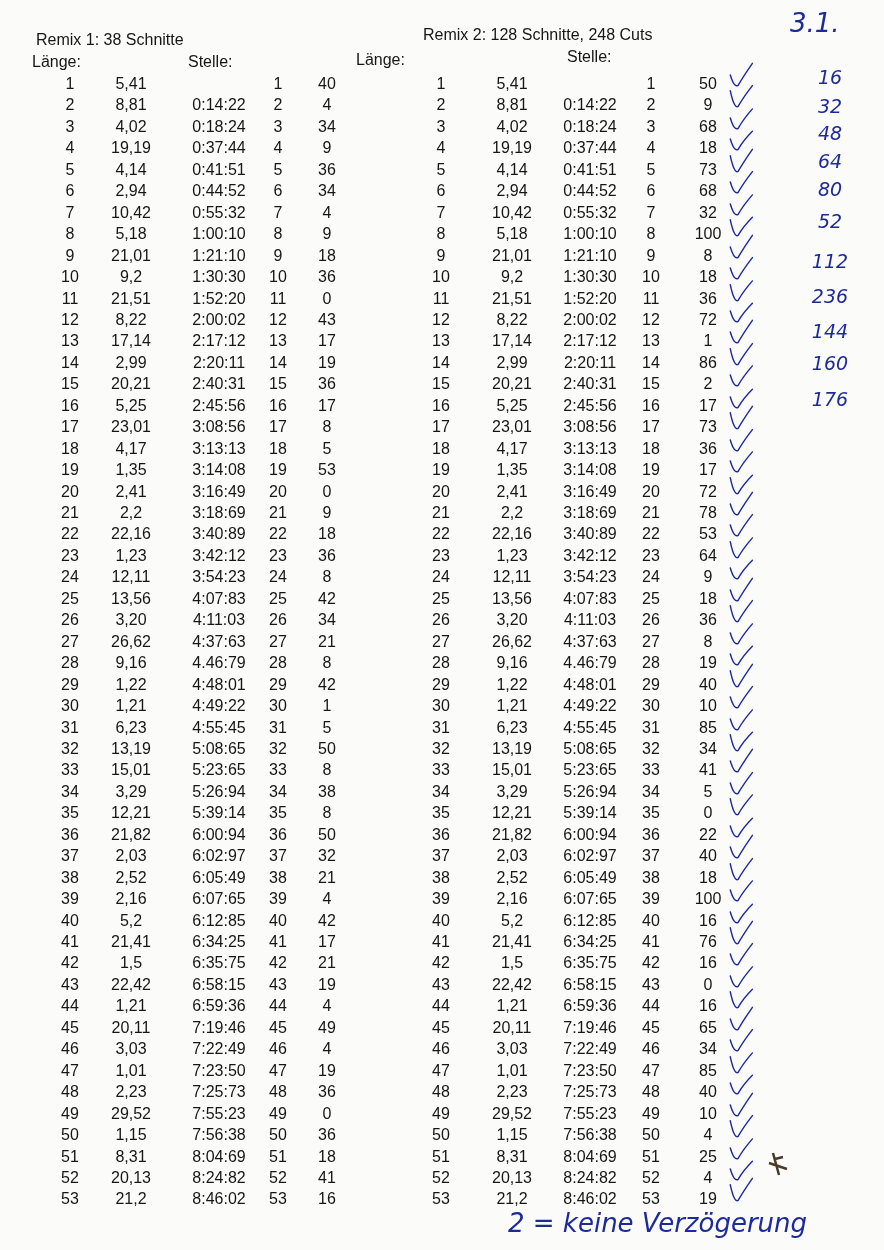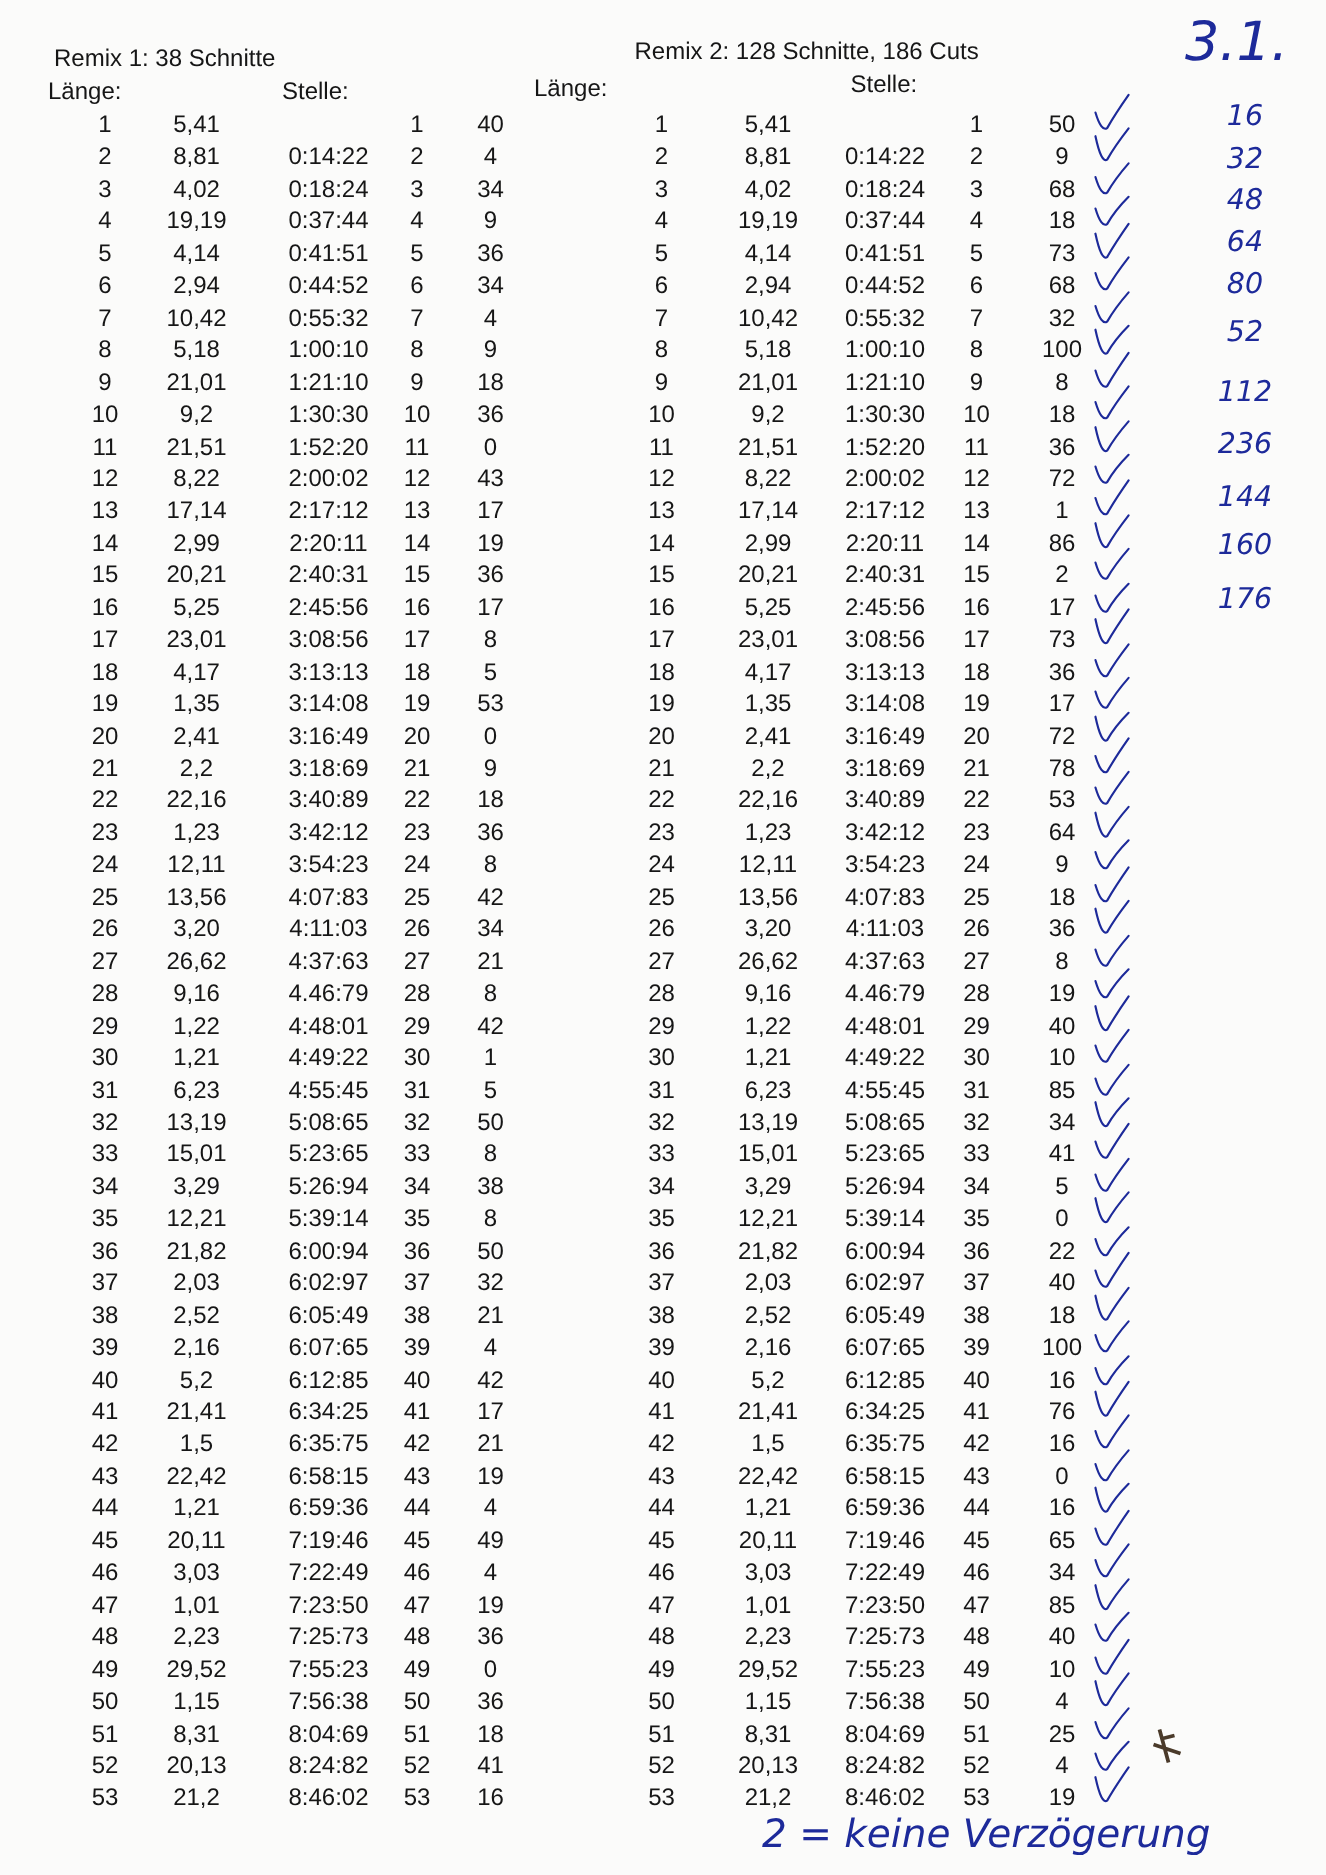--- a/index.html
+++ b/index.html
@@ -18,21 +18,21 @@
   .check svg { width: 40px; height: 26px; overflow: visible; }
   .margin-num { position: absolute; font-size: 19px; transform: translateX(-50%); }
 </style>
 </head>
 <body>
 
 <div class="abs title" style="left:36px;top:31px;">Remix 1: 38 Schnitte</div>
 <div class="abs hdr" style="left:32px;top:53px;">Länge:</div>
 <div class="abs hdr" style="left:188px;top:53px;">Stelle:</div>
 
-<div class="abs title" style="left:423px;top:26px;">Remix 2: 128 Schnitte, 186 Cuts</div>
+<div class="abs title" style="left:423px;top:26px;">Remix 2: 128 Schnitte, 248 Cuts</div>
 <div class="abs hdr" style="left:356px;top:51px;">Länge:</div>
 <div class="abs hdr" style="left:567px;top:48px;">Stelle:</div>
 
 <div id="table1">
     <div class="cell" style="left: 70px; top: 75px;">1</div>
     <div class="cell" style="left: 131px; top: 75px;">5,41</div>
     <div class="cell" style="left: 219px; top: 75px;"></div>
     <div class="cell" style="left: 278px; top: 75px;">1</div>
     <div class="cell" style="left: 327px; top: 75px;">40</div>
     <div class="cell" style="left: 70px; top: 96.45px;">2</div>
@@ -718,21 +718,21 @@
         <path d="M2 20 Q8 40 14 36 Q22 22 36 6" stroke="#1d2a9a" stroke-width="2.2" fill="none" stroke-linecap="round"></path>
       </svg></div>
     <div class="check" style="left: 722px; top: 1155.95px;"><svg viewBox="0 0 40 40">
         <path d="M2 20 Q8 40 14 36 Q22 22 36 8" stroke="#1d2a9a" stroke-width="2.2" fill="none" stroke-linecap="round"></path>
       </svg></div>
     <div class="check" style="left: 722px; top: 1177.4px;"><svg viewBox="0 0 40 40">
         <path d="M2 12 Q8 40 14 36 Q22 22 36 2" stroke="#1d2a9a" stroke-width="2.2" fill="none" stroke-linecap="round"></path>
       </svg></div>
   </div>
 
-<div class="abs ink" style="left:790px;top:8px;font-size:36px;">3.1.</div>
+<div class="abs ink" style="left:790px;top:8px;font-size:26px;">3.1.</div>
 <div id="margin">
     <div class="margin-num ink" style="left: 830px; top: 66px;">16</div>
     <div class="margin-num ink" style="left: 830px; top: 95px;">32</div>
     <div class="margin-num ink" style="left: 830px; top: 122px;">48</div>
     <div class="margin-num ink" style="left: 830px; top: 150px;">64</div>
     <div class="margin-num ink" style="left: 830px; top: 178px;">80</div>
     <div class="margin-num ink" style="left: 830px; top: 210px;">52</div>
     <div class="margin-num ink" style="left: 830px; top: 250px;">112</div>
     <div class="margin-num ink" style="left: 830px; top: 285px;">236</div>
     <div class="margin-num ink" style="left: 830px; top: 320px;">144</div>

